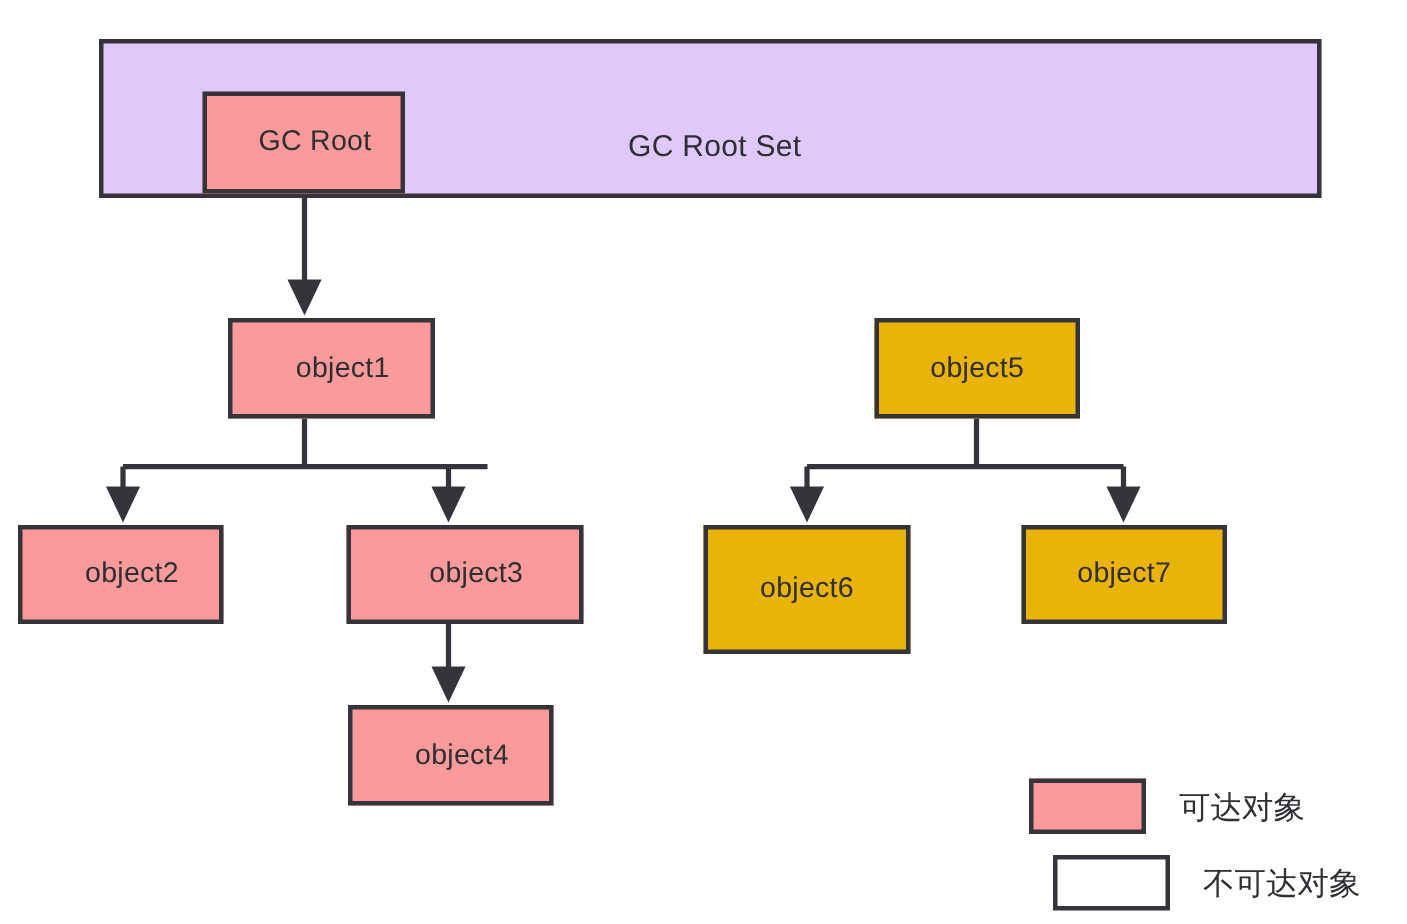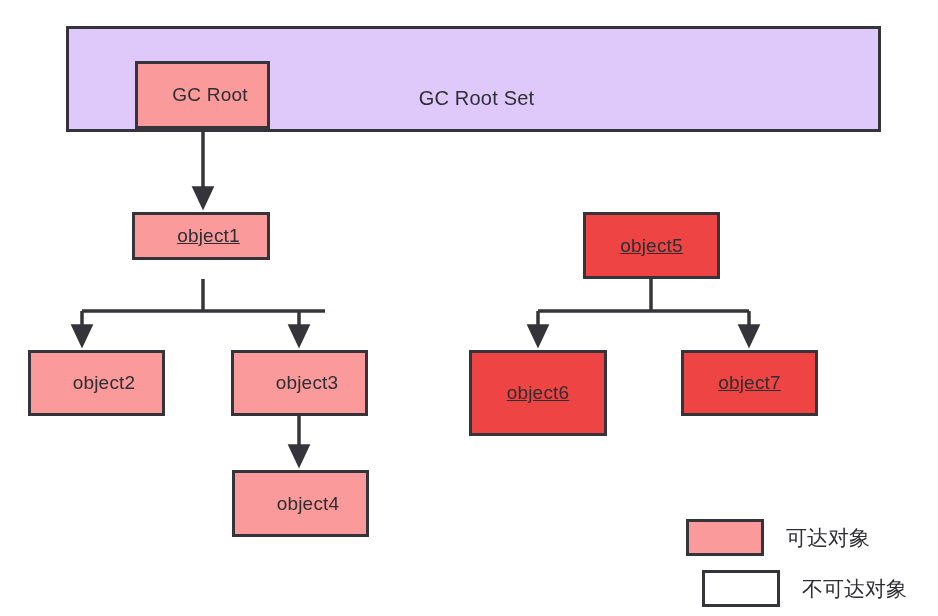--- a/index.html
+++ b/index.html
@@ -57,22 +57,21 @@
     justify-content: center;
     font-size: 19px;
     color: #2E2E33;
     letter-spacing: 0.2px;
   }
   .node.reachable {
     background: #FA9A9A;
     padding-left: 15px;
   }
   .node.unreachable {
-    background: #ef4444;
-    text-decoration: underline;
+    background: #eab308;
   }
   .legend {
     position: absolute;
     left: 686px;
     top: 519px;
   }
   .legend-row {
     position: absolute;
     display: flex;
     align-items: center;
@@ -118,25 +117,25 @@
     <path d="M 538 311 L 538 344" stroke="#36343B" stroke-width="3.5" fill="none" marker-end="url(#arrow)"></path>
     <path d="M 749 311 L 749 344" stroke="#36343B" stroke-width="3.5" fill="none" marker-end="url(#arrow)"></path>
   </svg>
 
   <div class="gcroot-set">
     <div class="gcroot-set-label">GC Root Set</div>
   </div>
 
   <div class="node reachable" style="left:135px; top:61px; width:135px; height:68px;">GC Root</div>
 
-  <div class="node reachable" style="left:132px; top:212px; width:138px; height:48px;text-decoration:underline;">object1</div>
+  <div class="node reachable" style="left:152px; top:212px; width:138px; height:67px;">object1</div>
 
-  <div class="node reachable" style="left:28px; top:350px; width:137px; height:66px;">object2</div>
+  <div class="node reachable" style="left:12px; top:350px; width:137px; height:66px;">object2</div>
 
-  <div class="node reachable" style="left:231px; top:350px; width:137px; height:66px;">object3</div>
+  <div class="node reachable" style="left:231px; top:350px; width:158px; height:66px;">object3</div>
 
   <div class="node reachable" style="left:232px; top:470px; width:137px; height:67px;">object4</div>
 
   <div class="node unreachable" style="left:583px; top:212px; width:137px; height:67px;">object5</div>
 
   <div class="node unreachable" style="left:469px; top:350px; width:138px; height:86px;">object6</div>
 
   <div class="node unreachable" style="left:681px; top:350px; width:137px; height:66px;">object7</div>
 
   <div class="legend">

